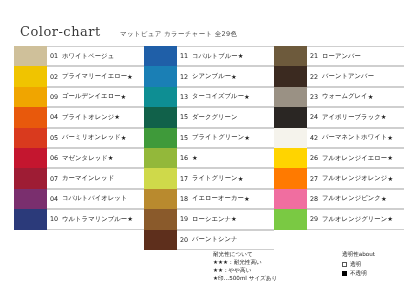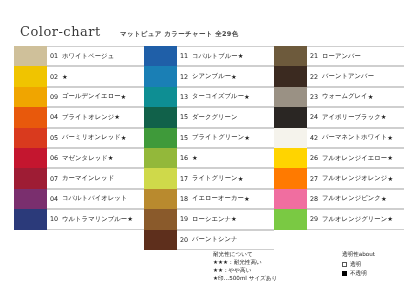--- a/index.html
+++ b/index.html
@@ -11,21 +11,21 @@
   }
   #page{position:relative;width:418px;height:296px;}
 
   .title{
     position:absolute;left:20px;top:24px;
     font-family:"DejaVu Serif","Liberation Serif",serif;
     font-size:13px;color:#3a3a3a;letter-spacing:.5px;
   }
   .subtitle{
     position:absolute;left:120px;top:30px;
-    font-size:6.5px;color:#444;letter-spacing:.3px;font-weight:bold;
+    font-size:6.5px;color:#444;letter-spacing:.3px;
   }
 
   .grid{
     position:absolute;left:14px;top:46px;
     width:390px;
     display:flex;gap:0px;
   }
   .col{width:130px;}
   .row{
     display:flex;align-items:stretch;
@@ -84,20 +84,21 @@
         <div class="lbl">
           <span class="num">01</span>
           <span>ホワイトベージュ</span>
           <span class="star"></span>
         </div>
       </div>
       <div class="row">
         <div class="swatch" style="background:#f0c400"></div>
         <div class="lbl">
           <span class="num">02</span>
+          <span>プライマリーイエロー</span>
           <span class="star">★</span>
         </div>
       </div>
       <div class="row">
         <div class="swatch" style="background:#f0a500"></div>
         <div class="lbl">
           <span class="num">09</span>
           <span>ゴールデンイエロー</span>
           <span class="star">★</span>
         </div>

